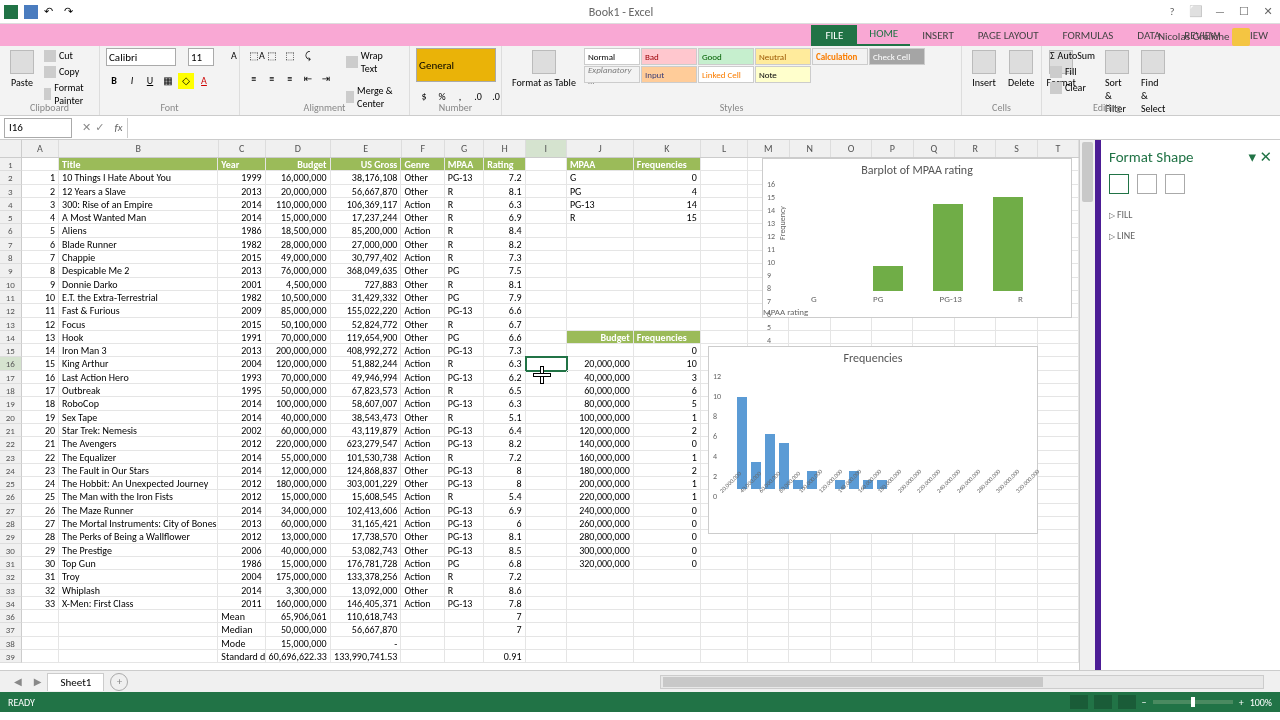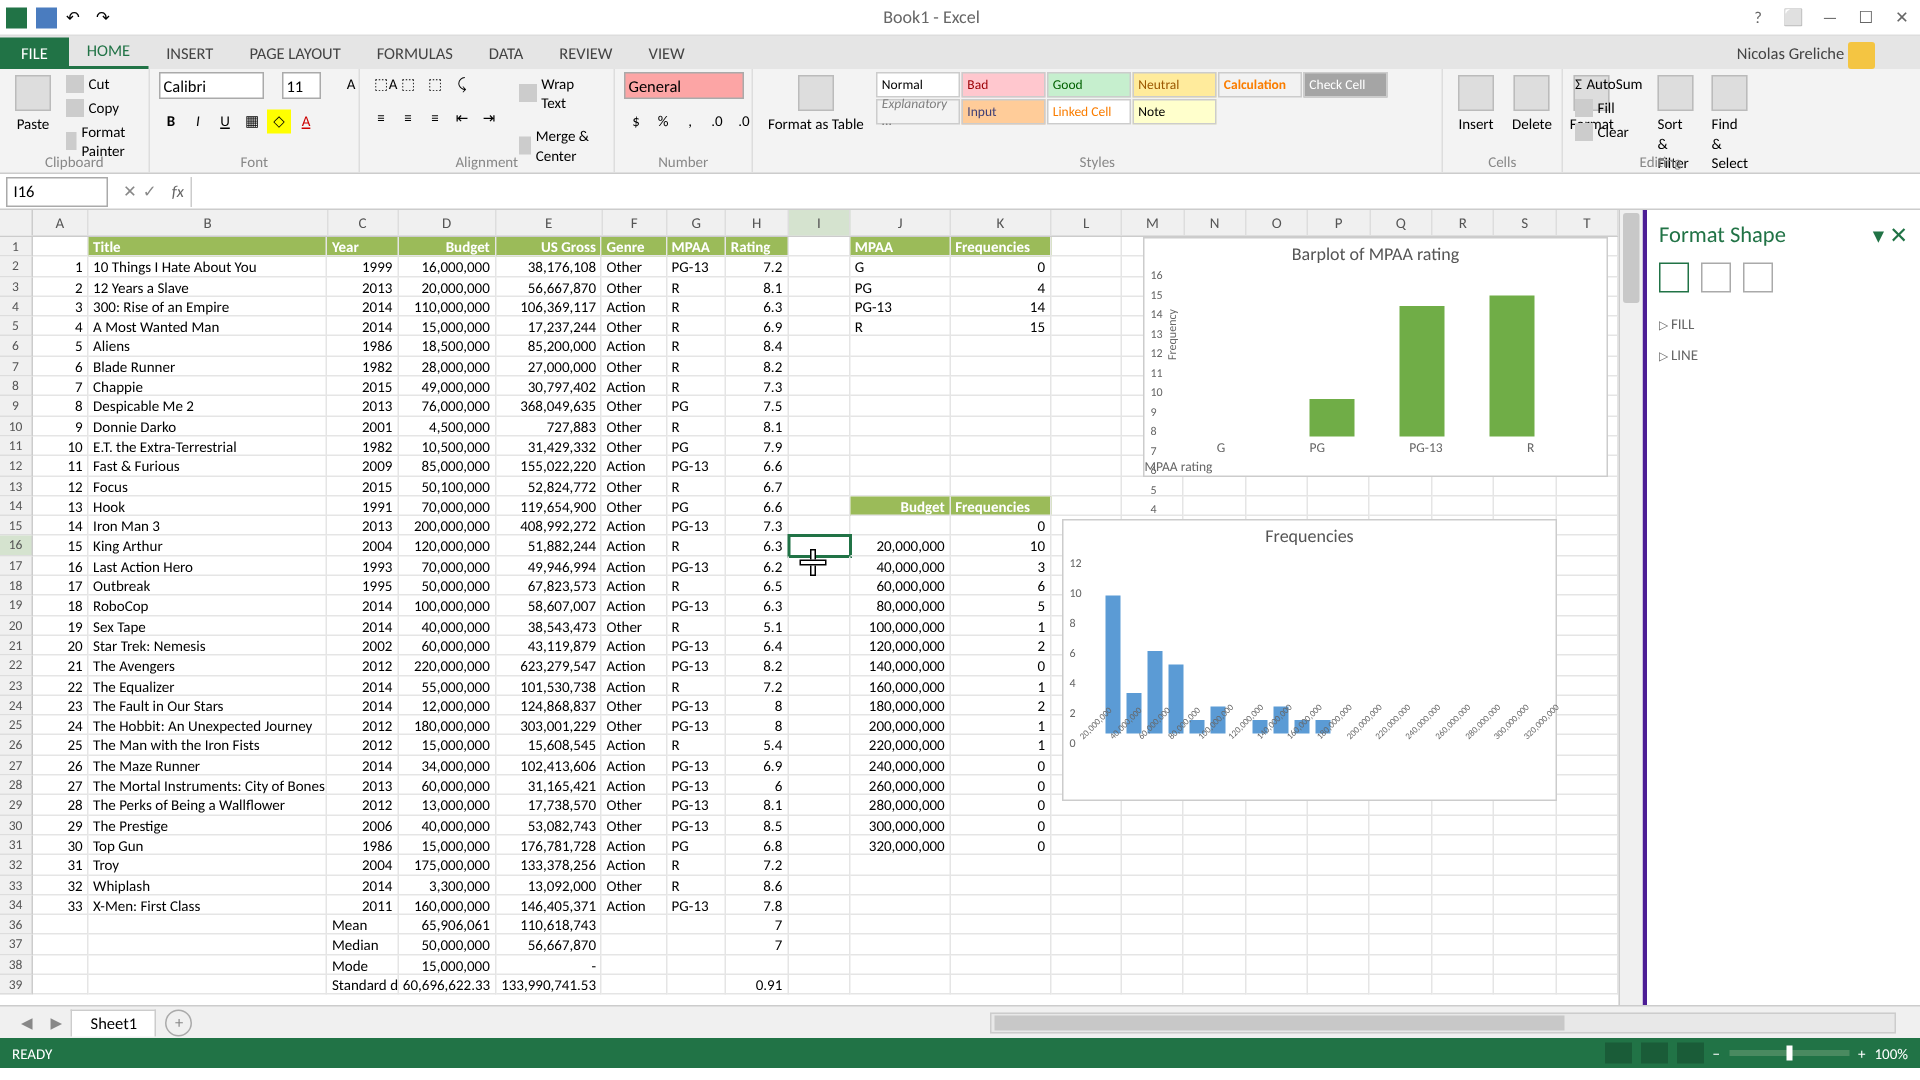--- a/index.html
+++ b/index.html
@@ -7,41 +7,41 @@
 
 
 .titlebar { height:24px; background:#fff; display:flex; align-items:center; padding:0 4px; border-bottom:1px solid #ddd; }
 .qat { display:flex; gap:6px; align-items:center; }
 .qat-icon { width:14px; height:14px; display:inline-block; cursor:pointer; }
 .title-center { flex:1; text-align:center; color:#666; font-size:12px; }
 .title-right { display:flex; gap:8px; align-items:center; color:#666; }
 .winbtn { width:16px; height:14px; cursor:pointer; text-align:center; }
 
 
-.ribbon-tabs { height:22px; display:flex; align-items:flex-end; background:#e5e5e5; }
+.ribbon-tabs { height:22px; display:flex; align-items:flex-end; background:#f9a8d4;justify-content:flex-end; }
 .file-tab { background:#217346; color:#fff; padding:4px 14px; font-size:11px; cursor:pointer; }
 .rtab { padding:4px 12px; font-size:11px; color:#444; cursor:pointer; }
 .rtab.active { border-bottom:2px solid #217346; color:#217346; }
 .ribbon-user { position:absolute; right:30px; top:28px; font-size:11px; color:#444; }
 .user-avatar { width:18px; height:18px; background:#f4c542; border-radius:2px; display:inline-block; vertical-align:middle; }
 
 
 .ribbon { height:70px; background:#f3f3f3; display:flex; border-bottom:1px solid #ccc; position:relative; }
 .rgroup { border-right:1px solid #ddd; padding:2px 6px; display:flex; flex-direction:column; justify-content:space-between; height:100%; position:relative; }
 .rgroup-label { position:absolute; bottom:1px; left:0; right:0; text-align:center; font-size:10px; color:#888; }
 .rgroup-content { display:flex; gap:4px; flex:1; align-items:flex-start; }
 .rbtn-large { display:flex; flex-direction:column; align-items:center; gap:2px; padding:2px 4px; cursor:pointer; font-size:10px; }
 .rbtn-large .ico { width:24px; height:24px; background:#ddd; border:1px solid #bbb; }
 .rbtn-small { font-size:10px; padding:1px 2px; cursor:pointer; display:flex; align-items:center; gap:3px; }
 .rbtn-small .ico { width:12px; height:12px; background:#ccc; }
 .rcol { display:flex; flex-direction:column; gap:1px; }
 .font-name { width:70px; height:18px; font-size:11px; border:1px solid #aaa; padding:0 2px; background:#fff; }
 .font-size { width:26px; height:18px; font-size:11px; border:1px solid #aaa; padding:0 2px; background:#fff; }
 .fmt-btn { width:16px; height:16px; cursor:pointer; font-size:10px; text-align:center; line-height:16px; }
-.number-fmt { width:80px; height:18px; font-size:11px; border:1px solid #aaa; background:#fca5a5; padding:0 2px; }
+.number-fmt { width:80px; height:34px; font-size:11px; border:1px solid #aaa; background:#eab308; padding:0 2px; }
 
 
 .styles-gallery { display:flex; flex-wrap:wrap; gap:1px; width:350px; }
 .style-cell { width:56px; height:17px; border:1px solid #ccc; font-size:9px; padding:1px 3px; cursor:pointer; display:flex; align-items:center; }
 .sc-normal{background:#fff;}
 .sc-bad{background:#ffc7ce;color:#9c0006;}
 .sc-good{background:#c6efce;color:#006100;}
 .sc-neutral{background:#ffeb9c;color:#9c5700;}
 .sc-calc{background:#f2f2f2;color:#fa7d00;font-weight:bold;}
 .sc-check{background:#a5a5a5;color:#fff;}
@@ -81,21 +81,21 @@
 .bars { display:flex; align-items:flex-end; height:110px; gap:30px; padding:0 30px; }
 .bar { width:30px; background:#70ad47; }
 .bar2 { width:10px; background:#5b9bd5; }
 .xlabels { display:flex; justify-content:space-around; font-size:9px; color:#666; padding:2px 20px;}
 .yaxis { position:absolute; left:4px; top:20px; font-size:8px; color:#666;}
 .yaxis div{height:13px;}
 .axis-title-y { position:absolute; left:2px; top:50%; transform:rotate(-90deg) translateX(20px); font-size:8px; color:#666;}
 .axis-title-x { font-size:9px; color:#666;}
 
 
-.pane { width:185px; border-left:3px solid #4c1d95; background:#fff; padding:8px; }
+.pane { width:185px; border-left:6px solid #4c1d95; background:#fff; padding:8px; }
 .pane-title { font-size:15px; color:#217346; font-weight:normal; margin-bottom:8px; display:flex; justify-content:space-between;}
 .pane-icons { display:flex; gap:8px; margin-bottom:10px;}
 .pane-ico { width:20px; height:20px; border:1px solid #aaa; cursor:pointer;}
 .pane-section { font-size:10px; color:#666; padding:4px 0; cursor:pointer;}
 .pane-section::before { content:"▷ "; font-size:8px;}
 
 
 .sheet-tabs { height:22px; background:#f0f0f0; border-top:1px solid #ccc; display:flex; align-items:center; padding:0 8px; position:relative;}
 .st-nav { color:#888; padding:0 6px; cursor:pointer; font-size:10px;}
 .st-tab { background:#fff; border:1px solid #ccc; border-bottom:none; padding:2px 12px; font-size:11px; cursor:pointer;}

